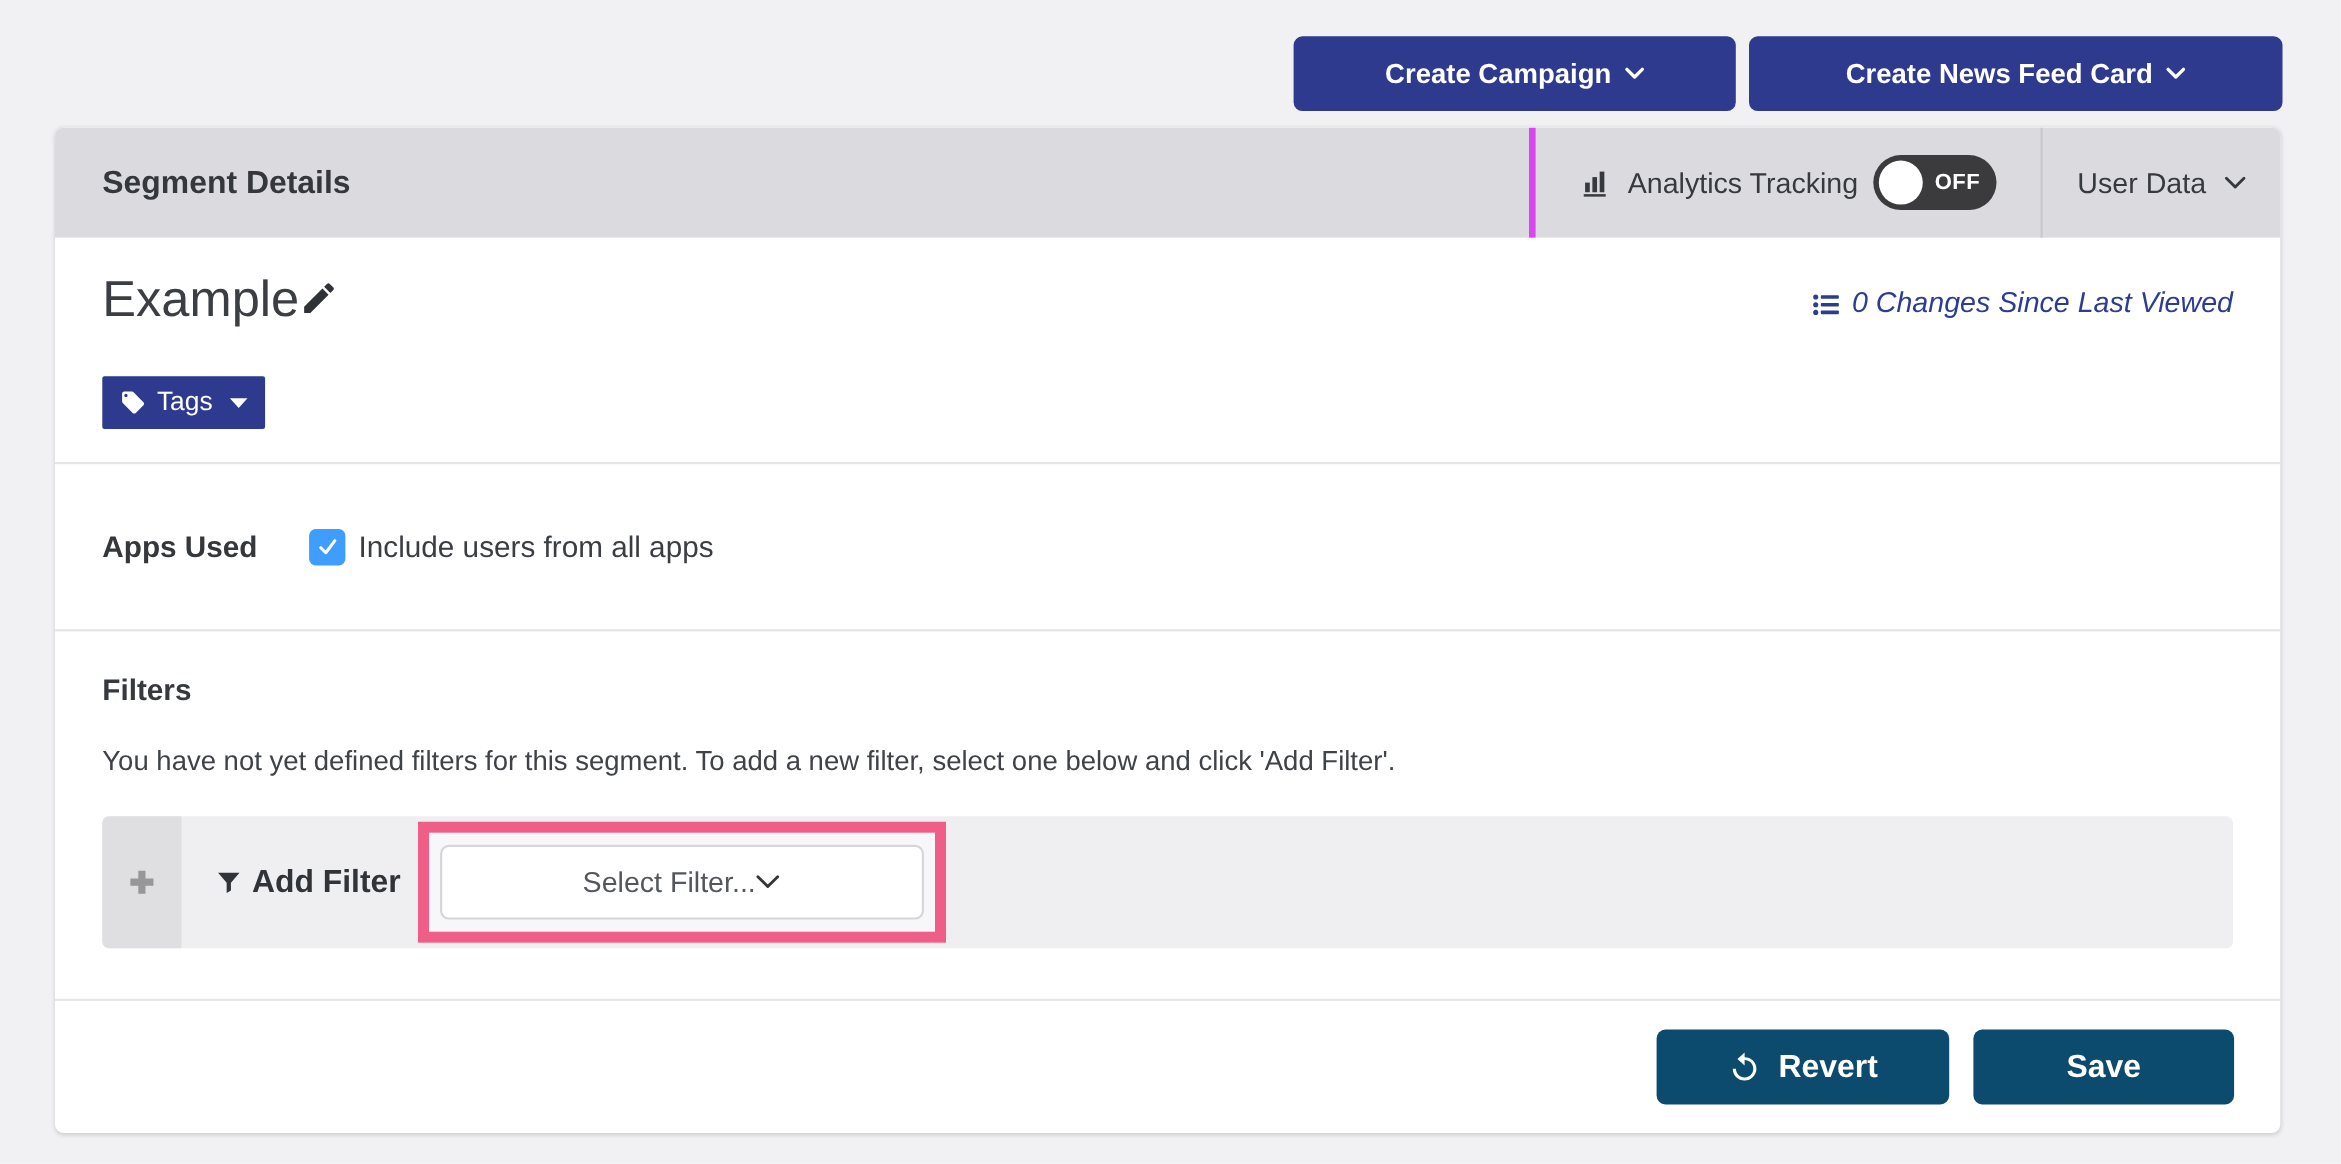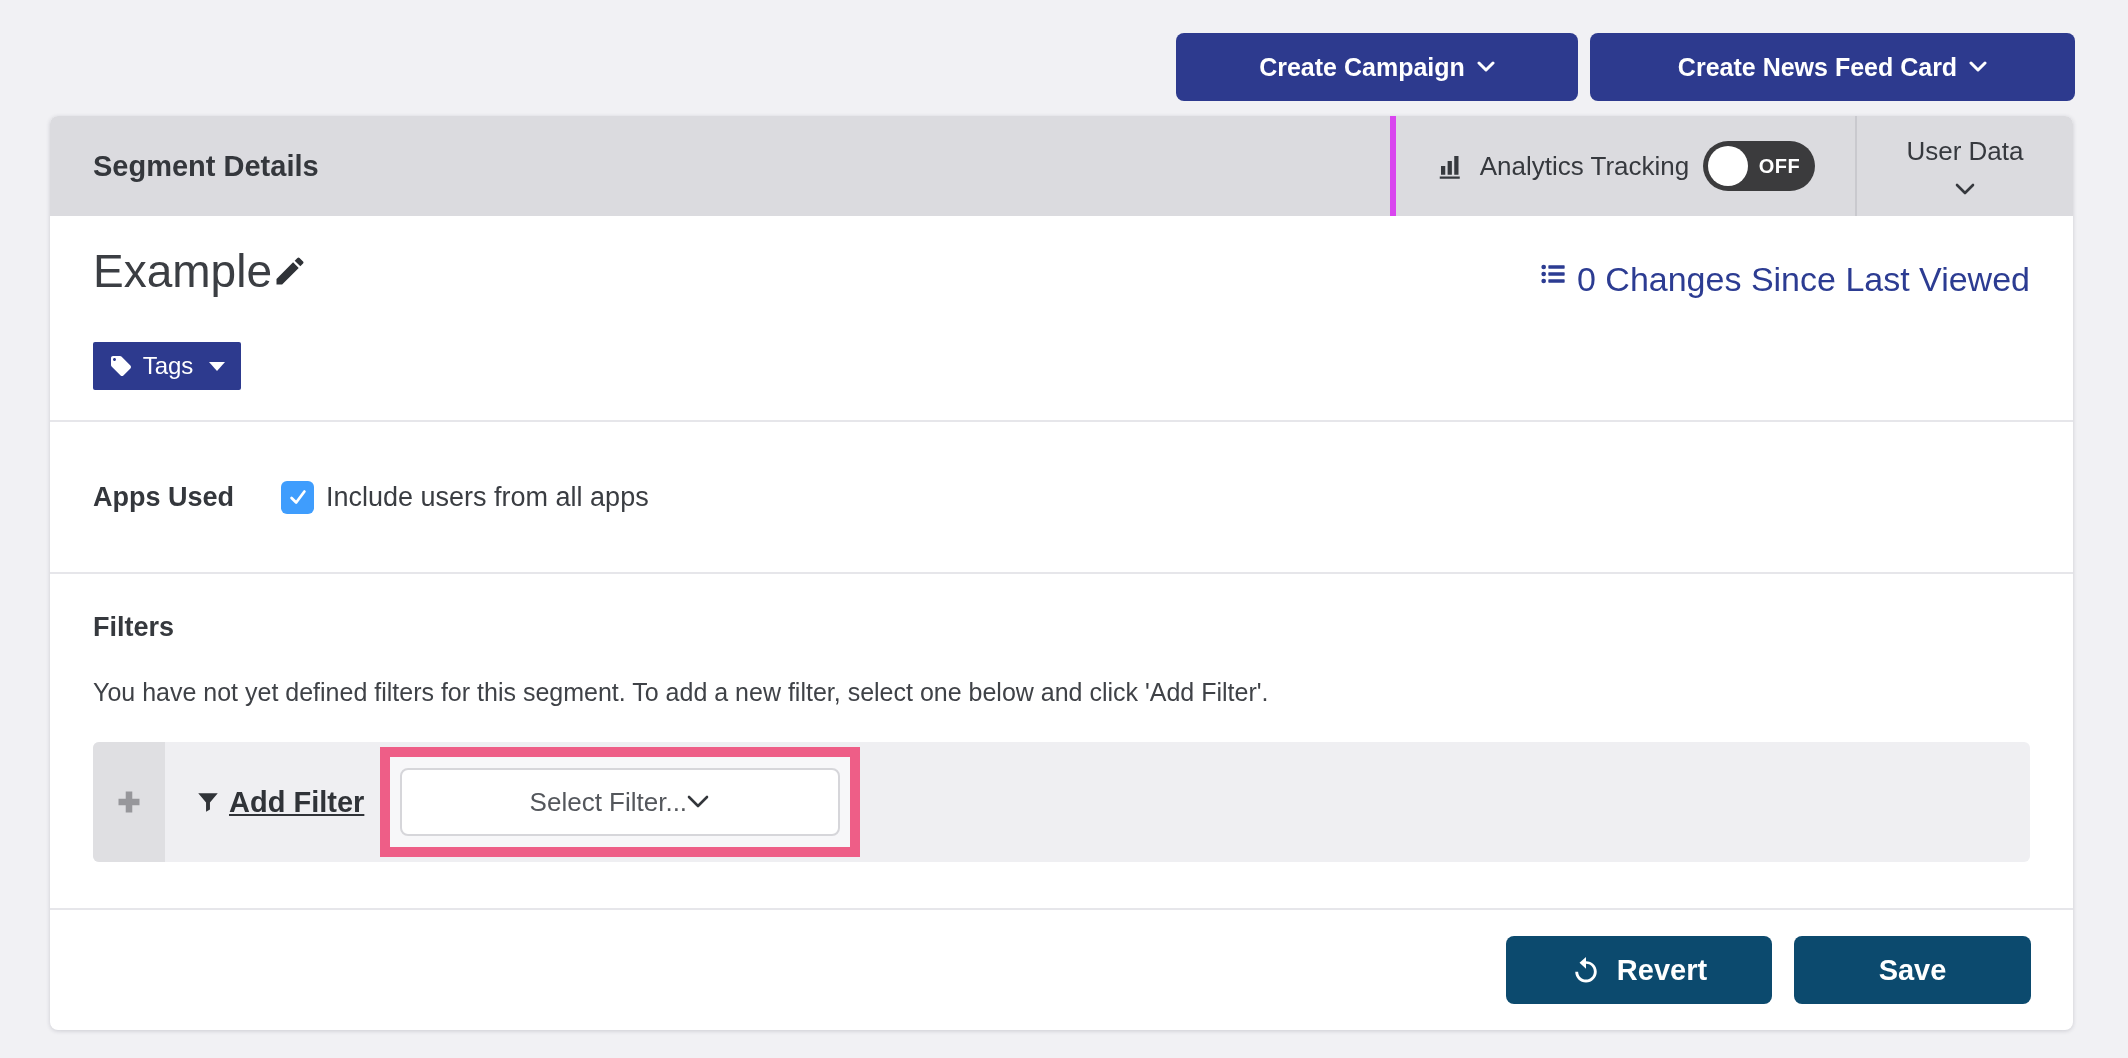--- a/index.html
+++ b/index.html
@@ -118,21 +118,20 @@
   .hdr-userdata {
     width: 218px;
     border-left: 2px solid #c9c9ce;
     display: flex;
     align-items: center;
     justify-content: center;
     gap: 16px;
     font-size: 26px;
     color: #36393e;
     cursor: pointer;
-    flex-direction: column;
   }
 
   
   .title-section {
     position: relative;
     height: 204px;
     flex: 0 0 204px;
   }
   .seg-name-row {
     position: absolute;
@@ -145,26 +144,27 @@
     font-size: 46px;
     font-weight: 400;
     color: #3b3e43;
   }
   .edit-pencil { color: #2f3237; cursor: pointer; display: flex; }
   .changes-link {
     position: absolute;
     right: 43px;
     top: 44px;
     display: flex;
-    align-items: flex-start;
+    align-items: flex-end;
     gap: 10px;
     color: #2c3c92;
-    font-size: 34px;
+    font-size: 26px;
     cursor: pointer;
     text-decoration: none;
+    font-style: italic;
   }
   .tags-btn {
     position: absolute;
     left: 43px;
     top: 126px;
     width: 148px;
     height: 48px;
     background: #2d3a8e;
     border: none;
     border-radius: 2px;
@@ -275,21 +275,20 @@
   .add-filter {
     display: flex;
     align-items: center;
     gap: 8px;
     margin-left: 30px;
     font-size: 29px;
     font-weight: 700;
     color: #303338;
     cursor: pointer;
     white-space: nowrap;
-    text-decoration: underline;
   }
   .pink-highlight {
     margin-left: 16px;
     border: 10px solid #ee5e87;
     background: #f7f7f9;
     width: 480px;
     height: 110px;
     display: flex;
     align-items: center;
     justify-content: center;

